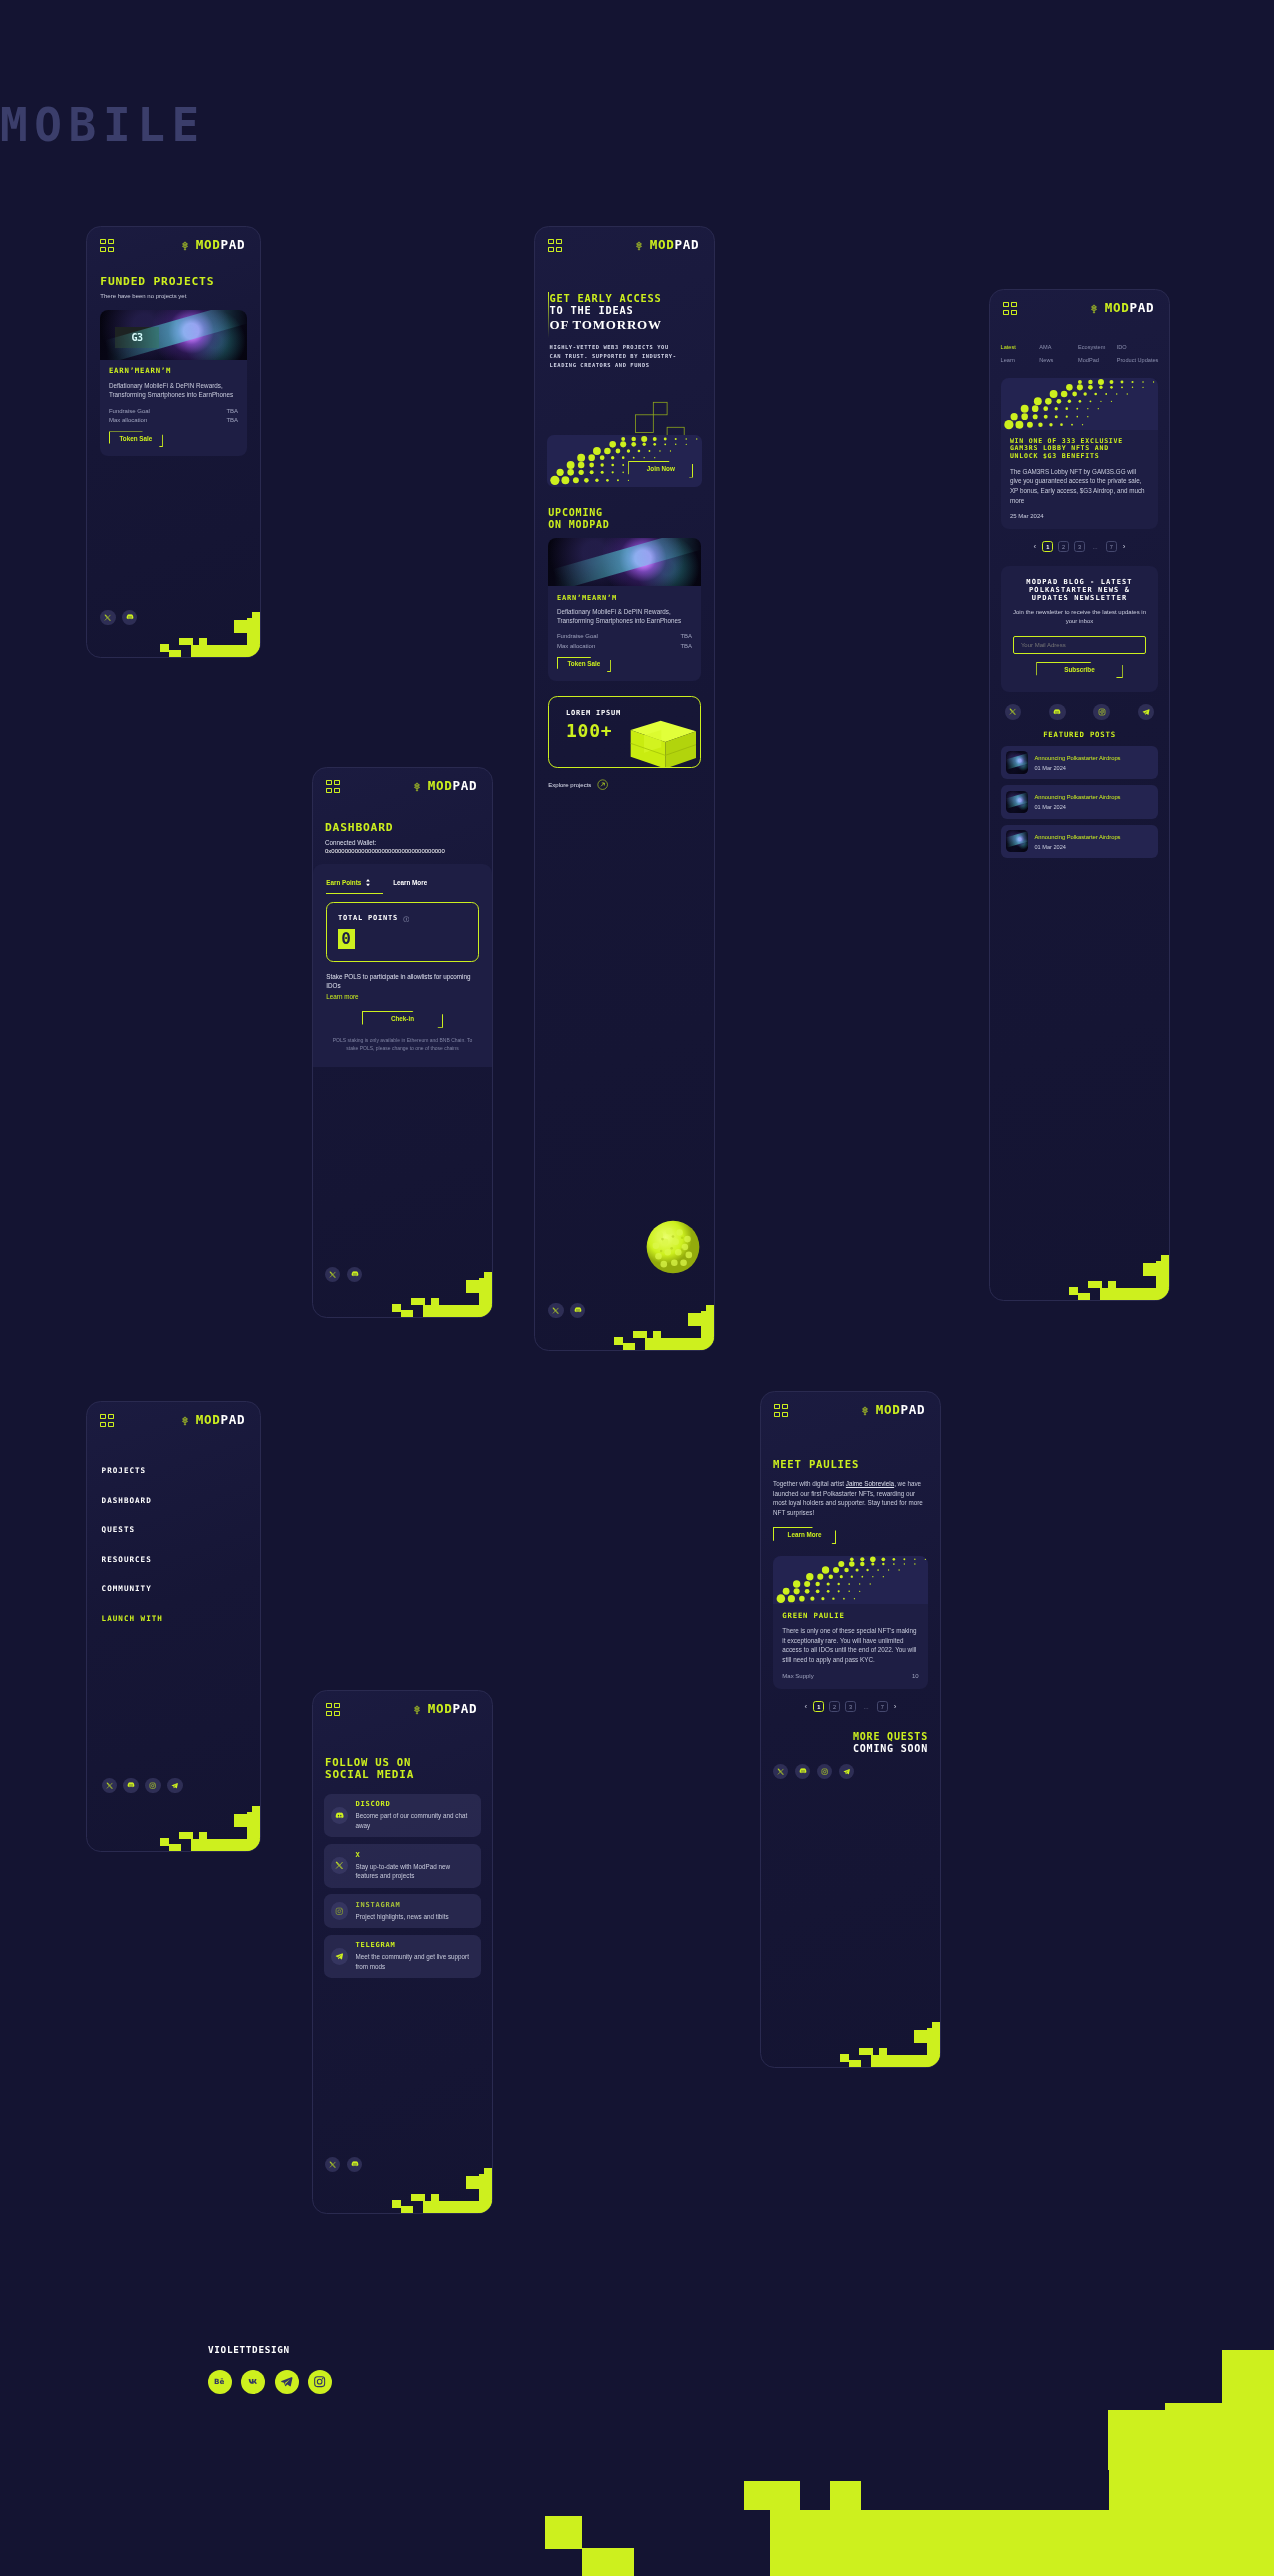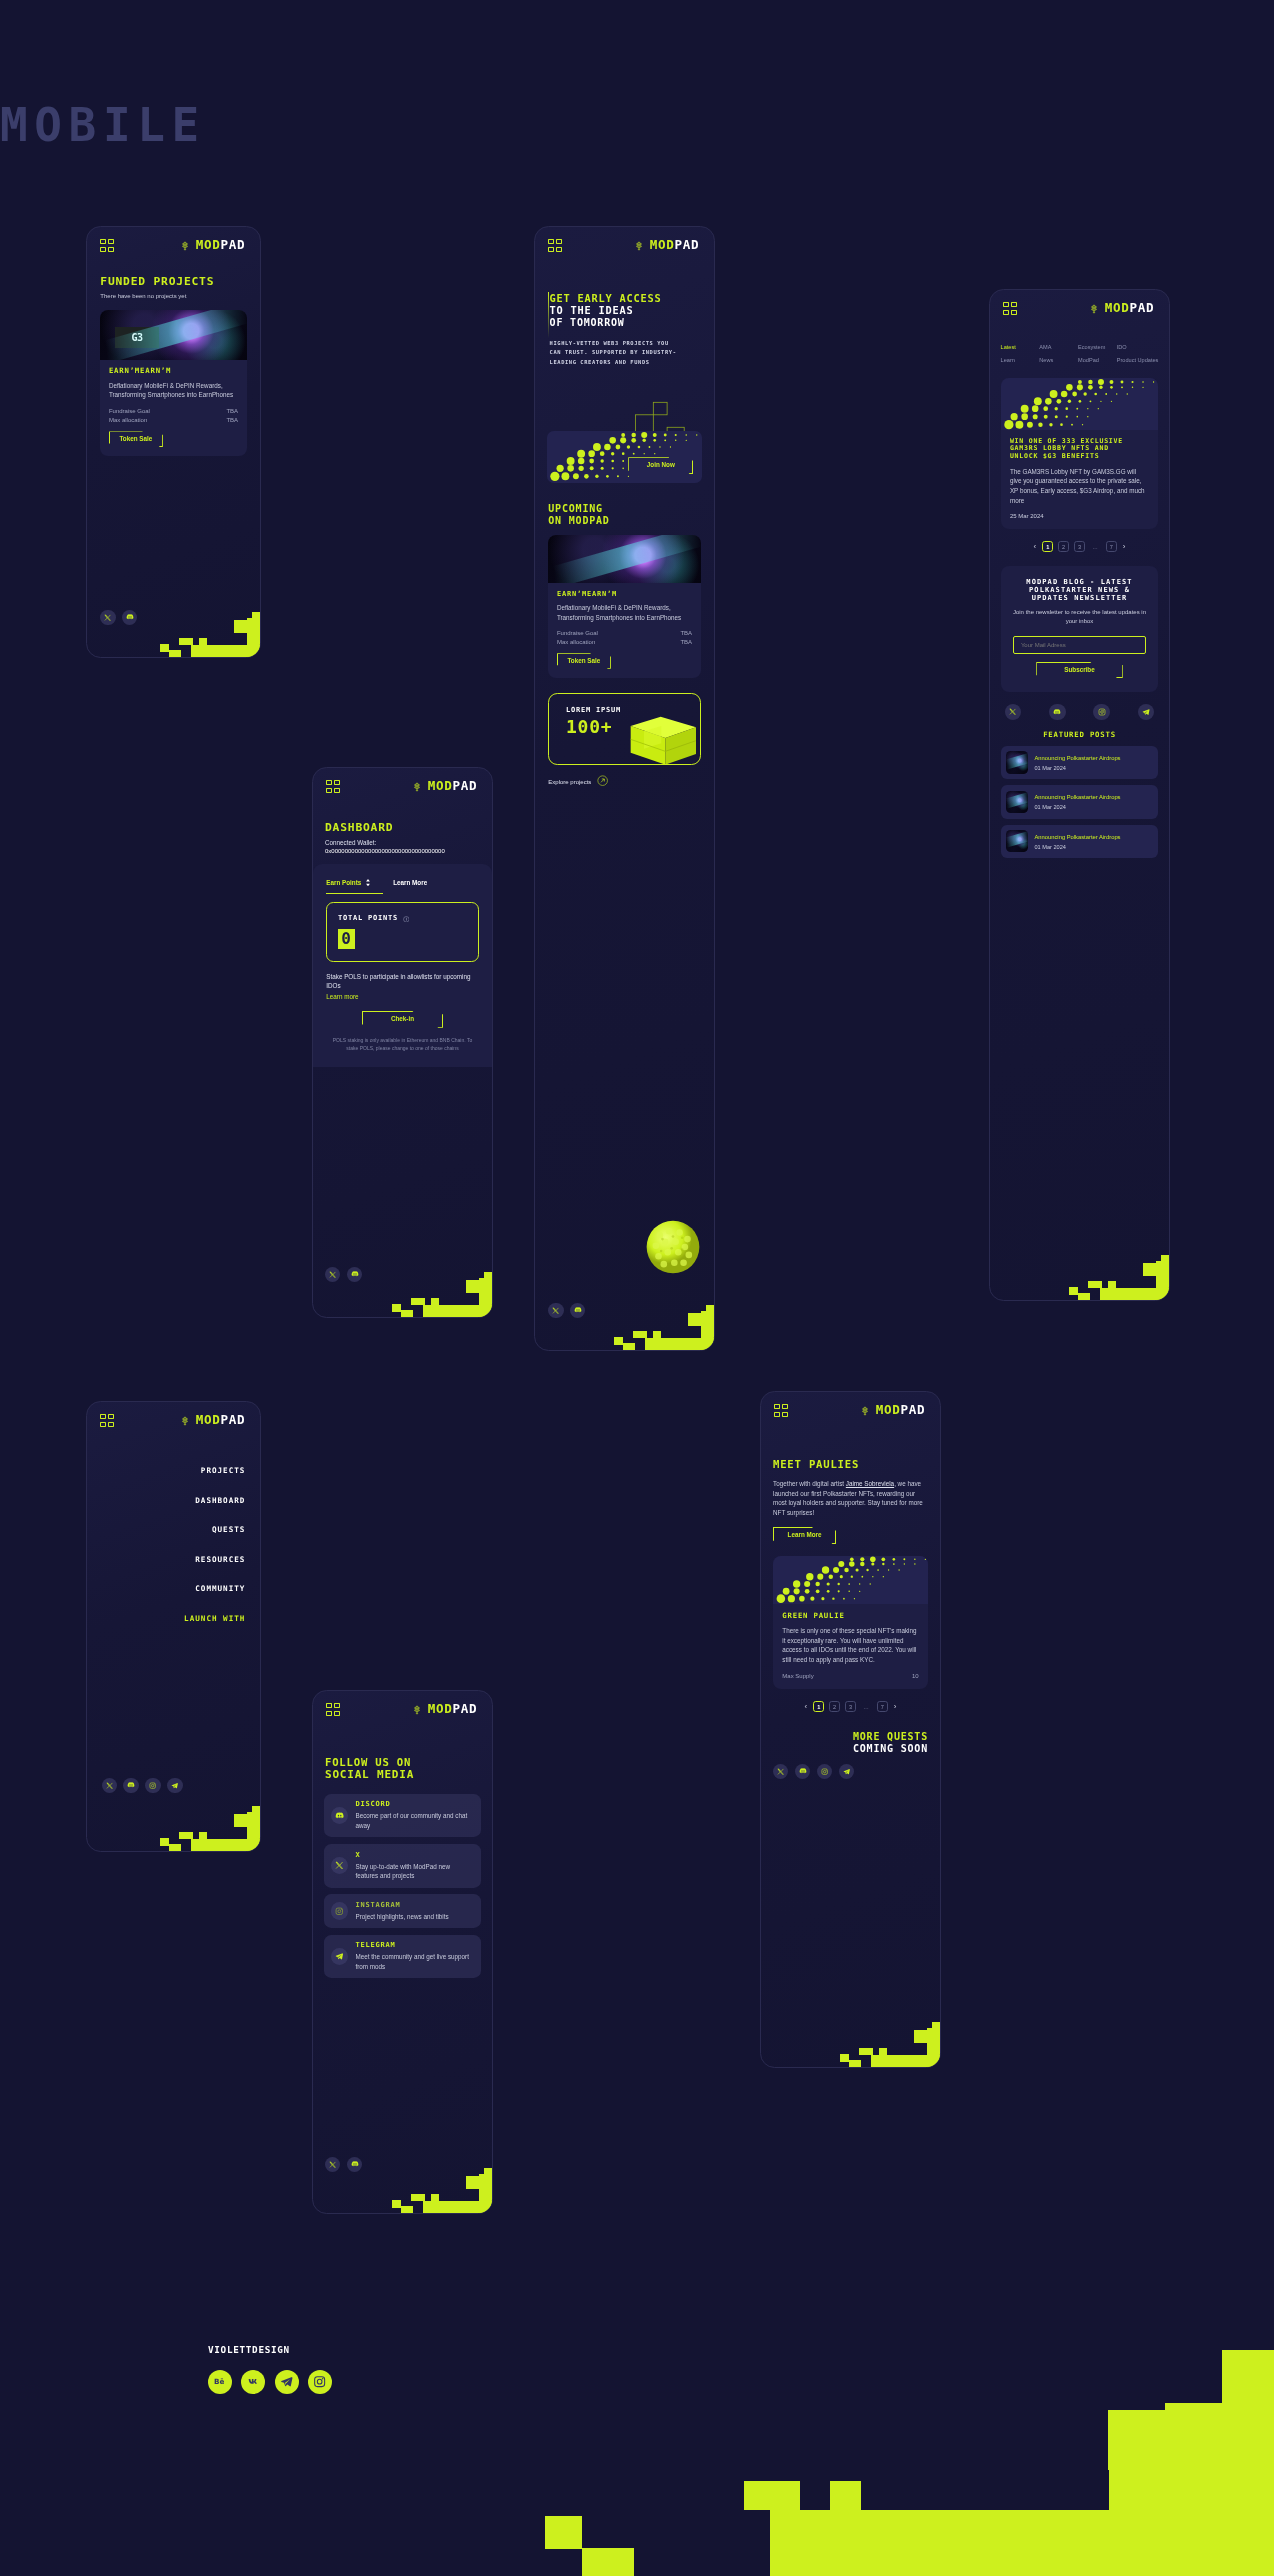--- a/index.html
+++ b/index.html
@@ -127,21 +127,21 @@
 
   
   .fp { display: flex; gap: 6px; align-items: center; padding: 5.3px; background: #242450; border-radius: 6px; }
   .fp-thumb { width: 22.6px; height: 22.6px; border-radius: 4.6px; flex: 0 0 22.6px; }
 
   
   .sl { display: flex; gap: 7.3px; align-items: center; padding: 6.6px 7.3px; background: rgba(45,45,86,.75); border-radius: 7.3px; }
   .sl-ic { width: 17.3px; height: 17.3px; border-radius: 50%; background: rgba(70,70,120,.45); display:flex; align-items:center; justify-content:center; flex:0 0 17.3px; }
 
   
-  .menu-item { font-size: 7.6px; letter-spacing: 1px; text-align: right; }
+  .menu-item { font-size: 7.6px; letter-spacing: 1px; }
 
   
   .dash-tab { font-size: 6.3px; font-weight: 700; }
   .dash-underline { height: 1px; background: #cdf01e; width: 57px; margin-top: 4.6px; }
 
   
   .credit-title {
     font-family: "DejaVu Sans Mono", monospace; font-weight: 700;
     font-size: 9.3px; letter-spacing: 0.7px; color: #fff;
   }
@@ -266,21 +266,21 @@
               </svg>
         </span>
         <span class="brand-text"><span class="a">MOD</span><span class="b">PAD</span></span>
       </div>
     </div>
 
     <div style="position:relative;padding:40px 13.3px 0 14.6px;">
       <div class="divider-line" style="left:13.3px;top:40px;height:46px;bottom:auto;"></div>
       <div class="h-mono lime" style="font-size:10.3px;">GET EARLY ACCESS</div>
       <div class="h-mono white" style="font-size:10.3px;">TO THE IDEAS</div>
-      <div class="h-mono white" style="font-size:10px;">OF TOMORROW</div>
+      <div class="h-mono white" style="font-size:13px;font-family:Liberation Serif, serif;">OF TOMORROW</div>
       <div class="h-mono" style="font-size:5.4px;color:#cfd2e4;margin-top:10.6px;line-height:1.75;letter-spacing:0.6px;max-width:133px;">HIGHLY-VETTED WEB3 PROJECTS YOU CAN TRUST. SUPPORTED BY INDUSTRY-LEADING CREATORS AND FUNDS</div>
     </div>
 
     <svg style="position:absolute;left:57px;top:174px;" width="120" height="46" viewBox="0 0 180 70">
       <g fill="none" stroke="#8fa81b" stroke-width="1.2">
         <rect x="92" y="2" width="21" height="19"></rect>
             <rect x="65" y="21" width="27" height="27"></rect>
         <rect x="113" y="40" width="26" height="25"></rect>
             <rect x="28" y="58" width="65" height="22"></rect>
         <rect x="-58" y="66" width="88" height="28"></rect>

